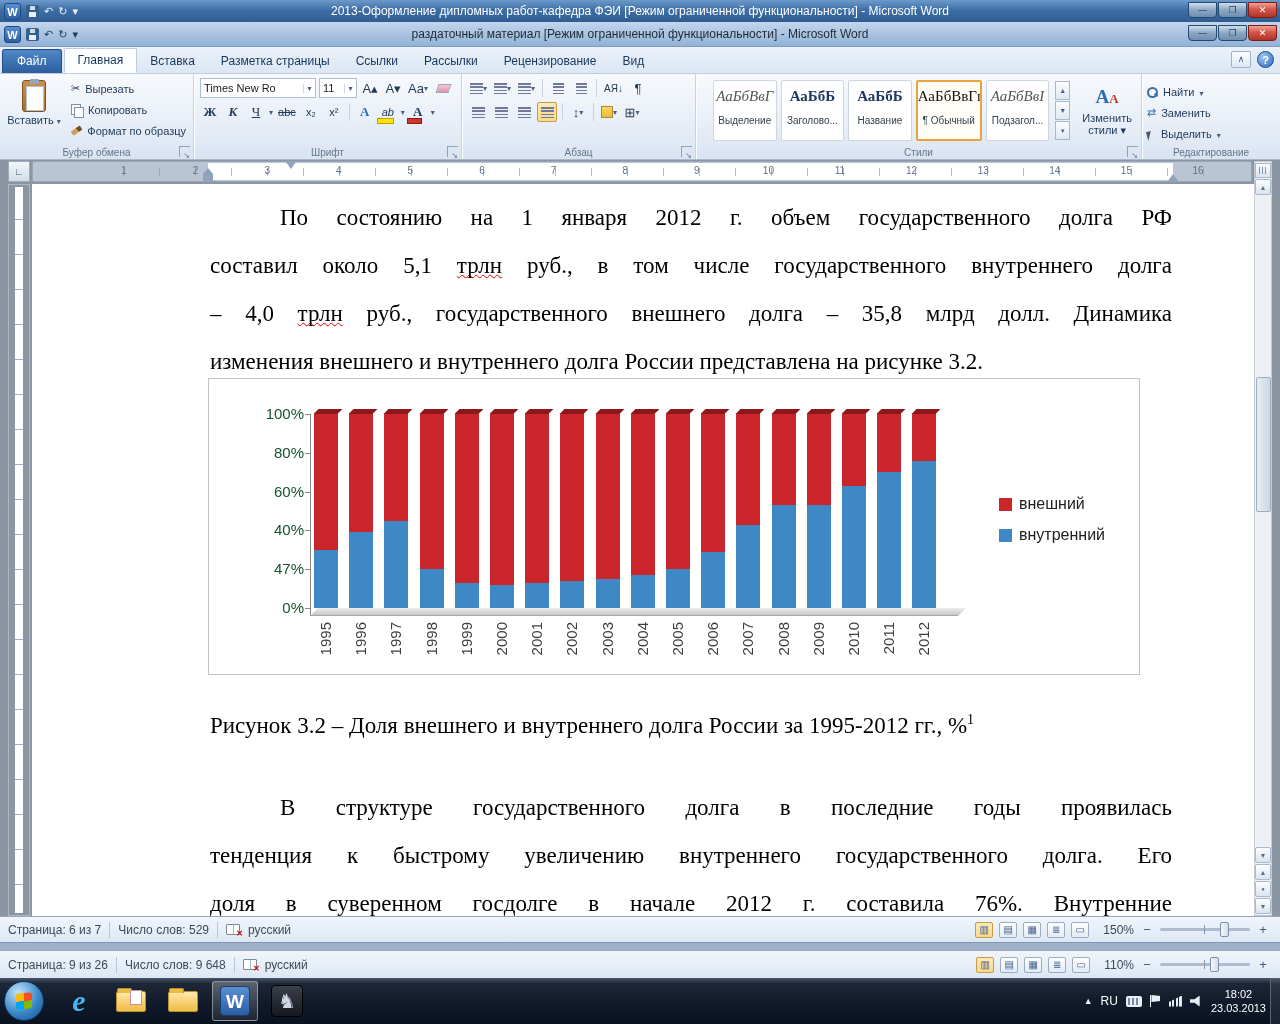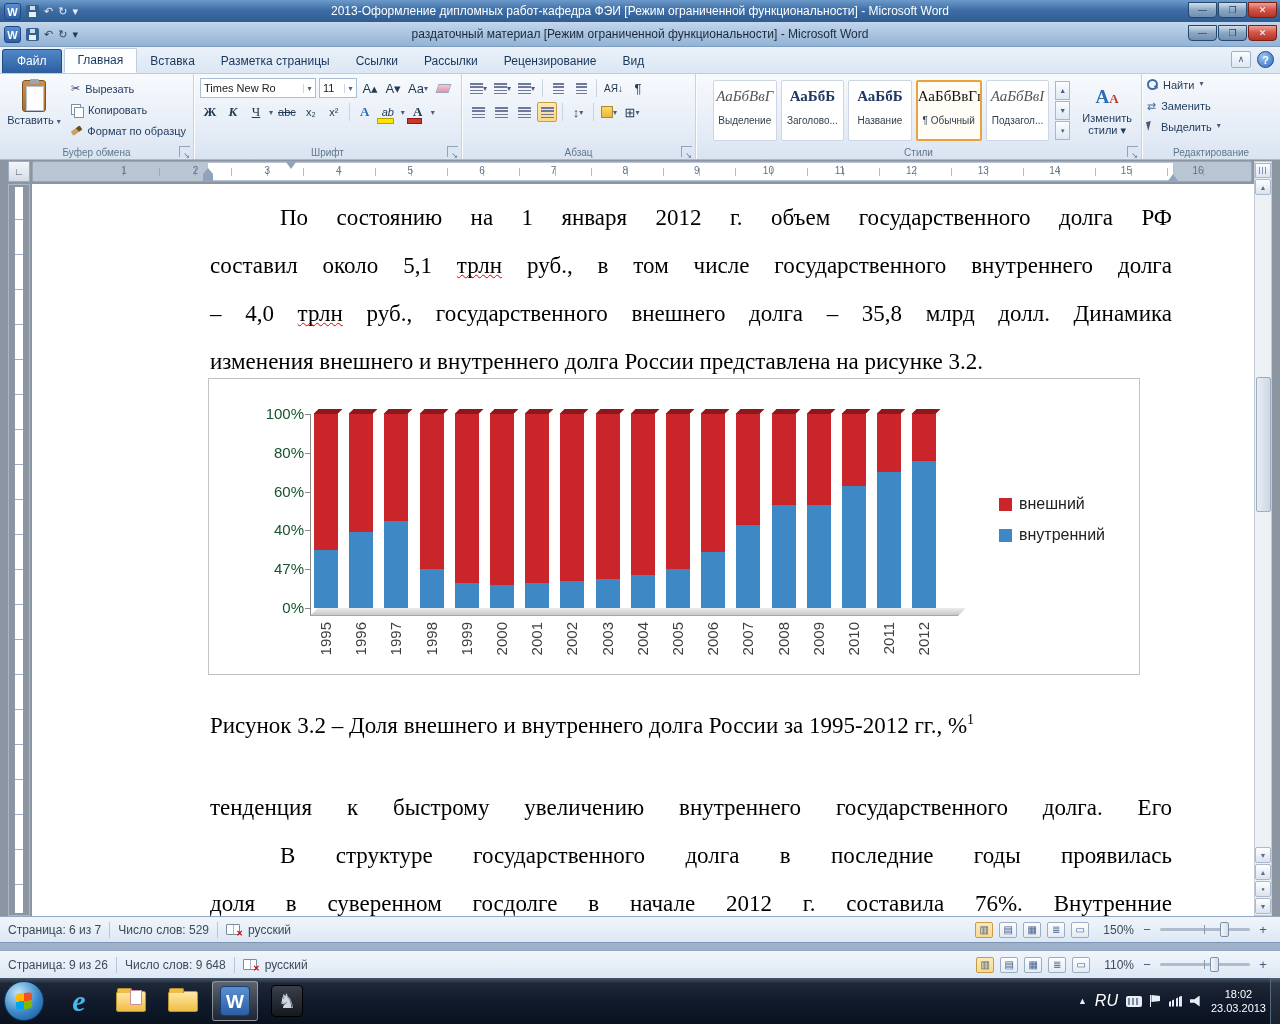--- a/index.html
+++ b/index.html
@@ -87,21 +87,21 @@
   .sprev { font-family:"Liberation Serif",serif; font-size:15px; height:27px; color:#111; white-space:nowrap; overflow:hidden; }
   .sprev.it { font-style:italic; color:#555; }
   .sprev.bd { font-weight:bold; color:#1f3864; }
   .sname { font-size:10px; color:#33424f; }
   .scrollcol { display:flex; flex-direction:column; gap:1px; margin-left:2px; }
   .scbtn { width:15px; height:19px; border:1px solid #a8b8cc; background:linear-gradient(#fbfdff,#dfe8f2); font-size:7px; color:#47618a; text-align:center; line-height:18px; }
   .csbtn { width:62px; text-align:center; font-size:11px; color:#1e395b; margin-left:3px; }
   .cs-icon { font-family:"Liberation Serif",serif; font-size:19px; color:#2e6cb5; font-weight:bold; line-height:26px; }
   .cs-icon small { color:#c0392b; font-size:13px; }
 
-  .erow { display:flex; align-items:flex-start; gap:5px; height:19px; font-size:11px; color:#1e395b; margin:2px 1px; white-space:nowrap; }
+  .erow { display:flex; align-items:flex-end; gap:5px; height:19px; font-size:11px; color:#1e395b; margin:2px 1px; white-space:nowrap; }
   .i-mag { width:11px; height:11px; position:relative; }
   .i-mag::before { content:""; position:absolute; left:0; top:0; width:7px; height:7px; border:2px solid #3a6ea5; border-radius:50%; }
   .i-mag::after { content:""; position:absolute; left:7px; top:7px; width:4px; height:2px; background:#3a6ea5; transform:rotate(45deg); }
   .i-cursor { width:0; height:0; border-left:5px solid #4a5a6e; border-right:4px solid transparent; border-bottom:9px solid transparent; transform:rotate(-15deg); }
   .i-copy { width:12px; height:12px; position:relative; }
   .i-copy::before, .i-copy::after { content:""; position:absolute; width:8px; height:9px; background:#fff; border:1px solid #7d91a8; }
   .i-copy::before { left:0; top:0; } .i-copy::after { left:3px; top:3px; }
   .i-brush { width:13px; height:5px; background:linear-gradient(90deg,#caa05a 60%,#6e4f1f 60%); transform:rotate(-35deg); border-radius:1px; }
 
   
@@ -188,21 +188,21 @@
   .ie { font-family:"Liberation Serif",serif; font-style:italic; font-weight:bold; font-size:30px; color:#45b6ed; }
   .i-folder { position:relative; width:30px; height:21px; background:linear-gradient(#ffe9a8,#f0bc45); border:1px solid #b8922f; border-radius:2px; }
   .i-folder::before { content:""; position:absolute; left:0; top:-4px; width:13px; height:4px; background:#f0bc45; border:1px solid #b8922f; border-bottom:none; border-radius:2px 2px 0 0; }
   .i-folder.doc::after { content:""; position:absolute; right:3px; top:-2px; width:10px; height:13px; background:#fff; border:1px solid #c98f9f; }
   .wbig { width:30px; height:30px; border-radius:4px; background:linear-gradient(180deg,#5a8fd0,#2b5fa3); border:1px solid #173f75;
     color:#fff; font-weight:bold; font-size:19px; text-align:center; line-height:29px; }
   .darkapp { width:32px; height:32px; border-radius:4px; background:linear-gradient(#3a3f4a,#15181f); border:1px solid #000;
     color:#cfd6e2; font-size:20px; text-align:center; line-height:30px; }
   .tray { position:absolute; right:14px; top:0; height:100%; display:flex; align-items:center; gap:8px; color:#fff; }
   .trayglyph { font-size:9px; color:#e8eef5; }
-  .langind { font-size:16px; color:#fff;font-style:italic; }
+  .langind { font-size:12px; color:#fff; }
   .i-kbd { width:16px; height:11px; background:#e8eef5; border-radius:2px; position:relative; }
   .i-kbd::after { content:""; position:absolute; left:2px; top:2px; right:2px; bottom:2px;
     background:repeating-linear-gradient(90deg,#7c8aa0 0 2px,transparent 2px 4px); }
   .i-net { width:13px; height:11px; background:linear-gradient(90deg,#e8eef5 0 2px,transparent 2px 3.5px,#e8eef5 3.5px 5.5px,transparent 5.5px 7px,#e8eef5 7px 9px,transparent 9px 10.5px,#e8eef5 10.5px 13px);
     clip-path:polygon(0 60%,100% 0,100% 100%,0 100%); }
   .i-vol { width:13px; height:11px; background:#e8eef5; clip-path:polygon(0 35%,35% 35%,75% 0,75% 100%,35% 65%,0 65%); }
   .i-flagt { width:11px; height:12px; position:relative; }
   .i-flagt::before { content:""; position:absolute; left:0; top:0; width:1.5px; height:12px; background:#e8eef5; }
   .i-flagt::after { content:""; position:absolute; left:1.5px; top:0; width:9px; height:7px; background:#e8eef5; clip-path:polygon(0 0,100% 15%,100% 85%,0 100%); }
   .clock { text-align:center; font-size:11px; line-height:14px; color:#fff; }
@@ -613,22 +613,22 @@
           <div>внутренний</div>
         </div>
       </div>
   </div>
 
   <div class="caption">
     <span>Рисунок 3.2 – Доля внешнего и внутреннего долга России за 1995-2012 гг., %</span><sup>1</sup>
   </div>
 
   <div class="para" id="para2" style="top:600px;">
+      <div class="line ind"><span>В структуре государственного долга в последние годы проявилась</span></div>
       <div class="line"><span>тенденция к быстрому увеличению внутреннего государственного долга. Его</span></div>
-      <div class="line ind"><span>В структуре государственного долга в последние годы проявилась</span></div>
       <div class="line"><span>доля в суверенном госдолге в начале 2012 г. составила 76%. Внутренние</span></div>
     </div>
 </div>
 
 <div class="vscroll">
   <div class="rulertoggle">
       <span></span>
     </div>
   <div class="scroll-btn">▲</div>
   <div class="thumb"></div>

